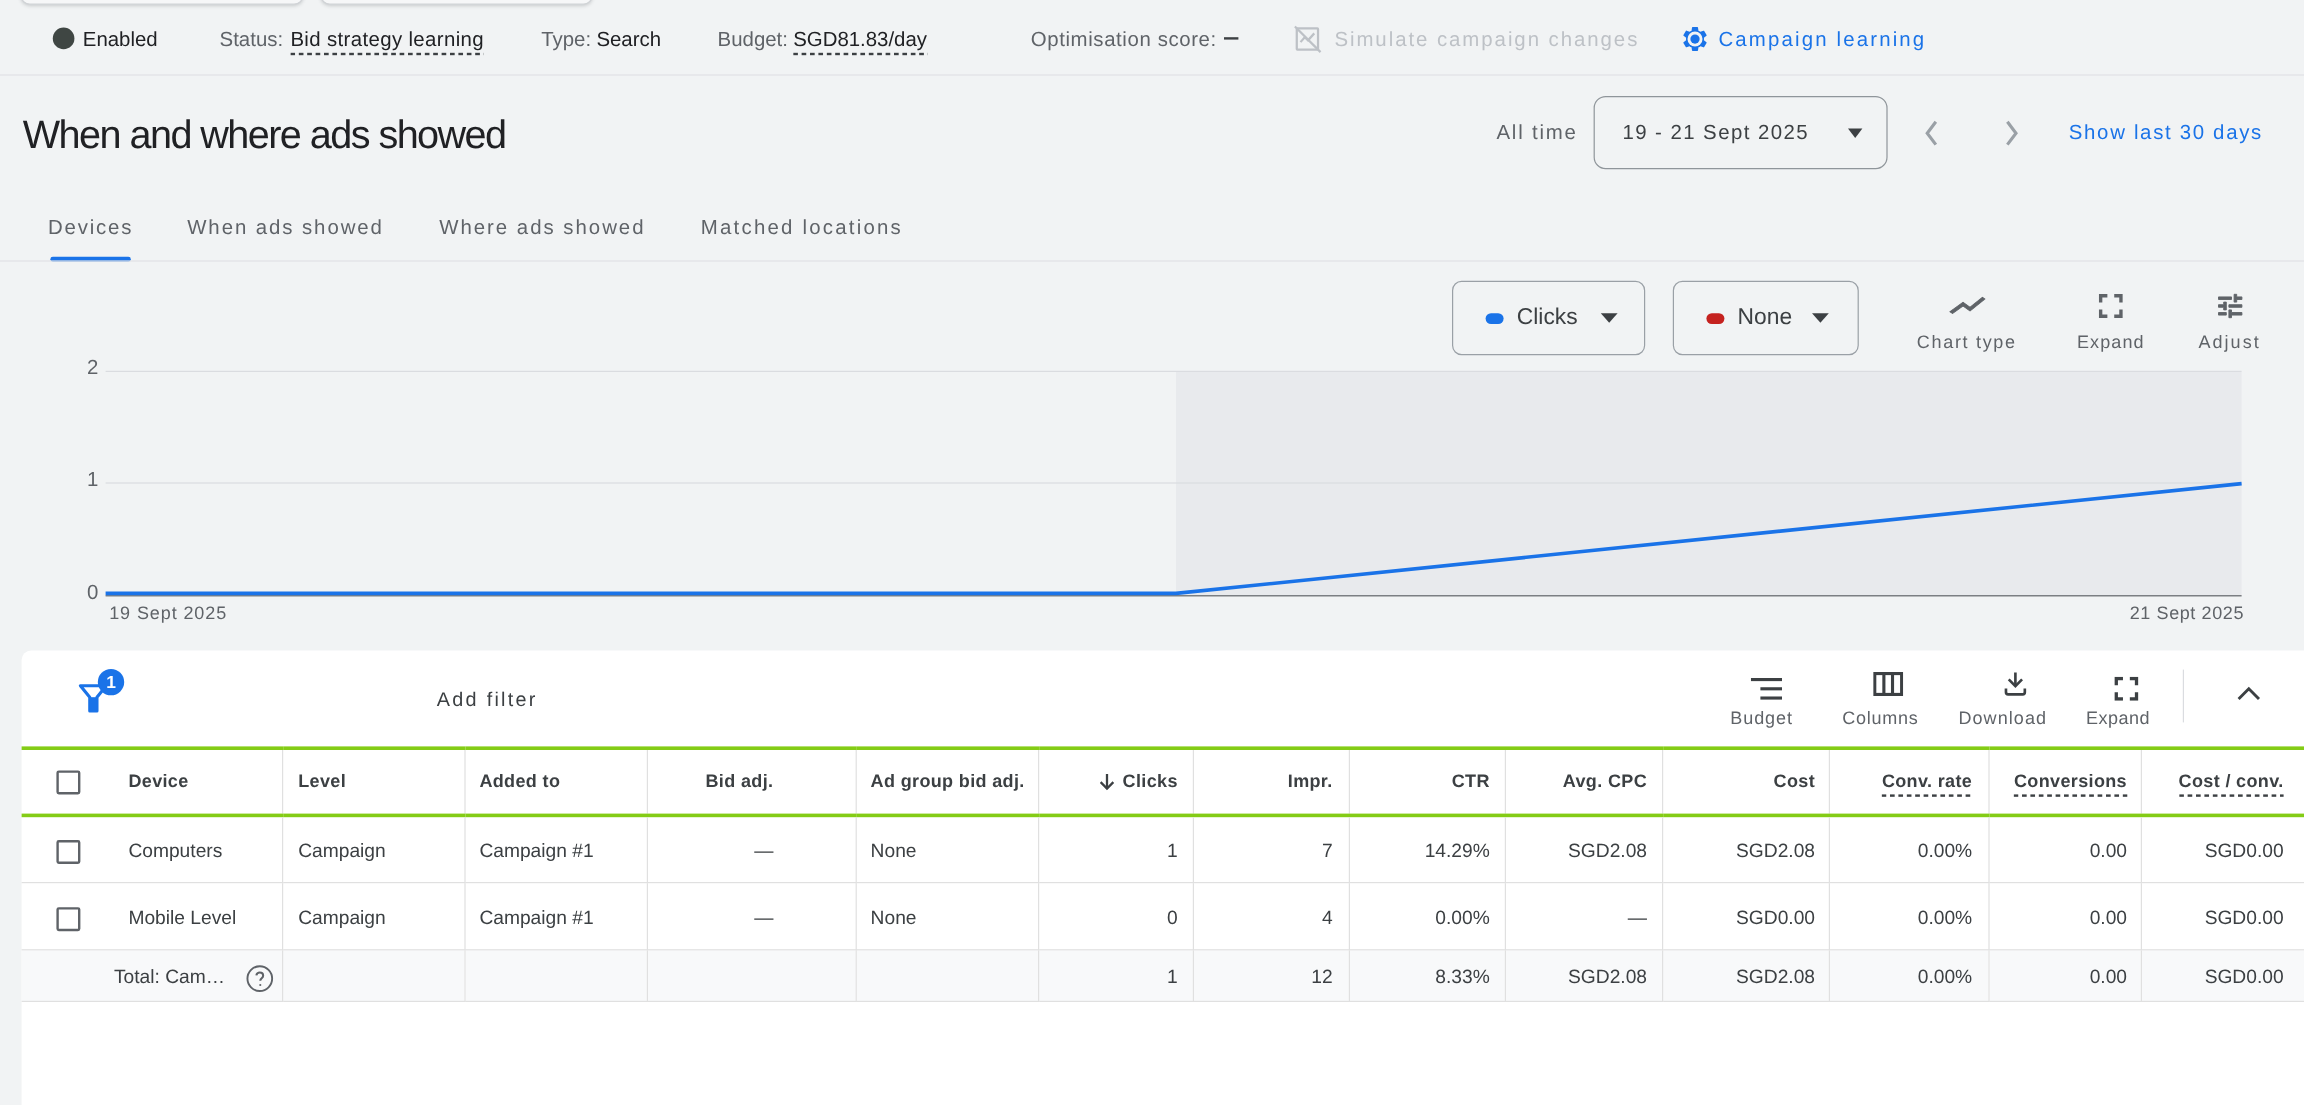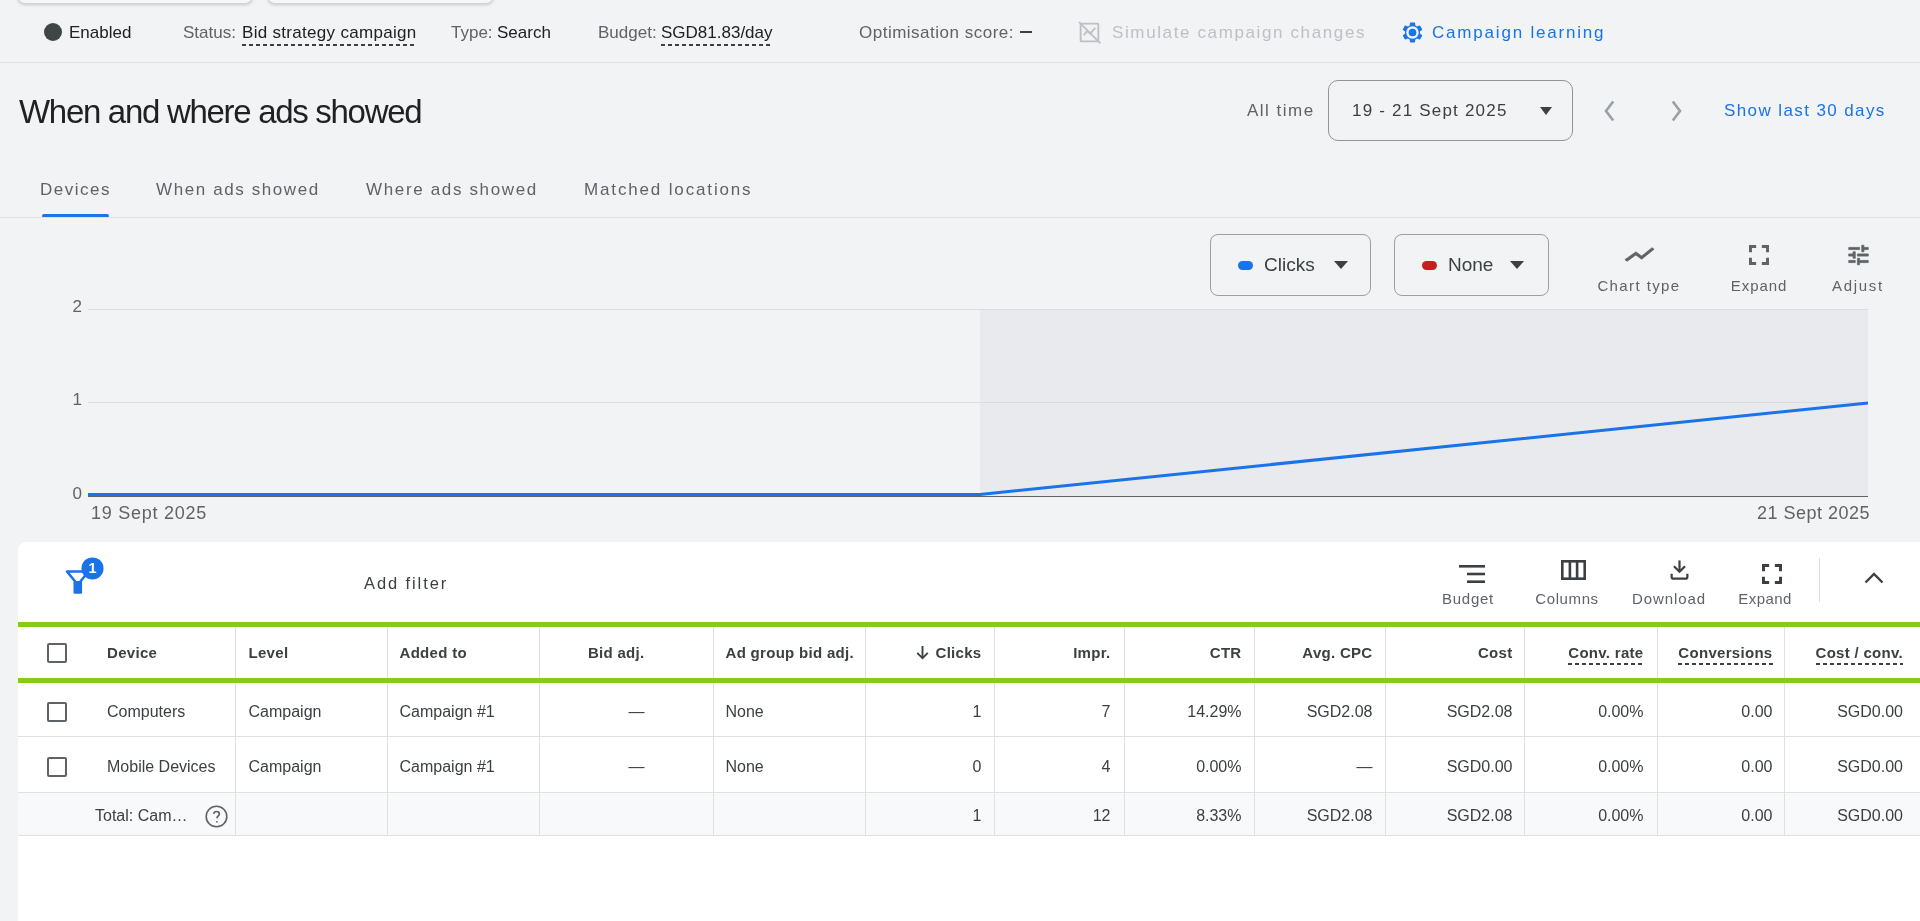--- a/index.html
+++ b/index.html
@@ -26,52 +26,52 @@
 #tabdivider{position:absolute;left:0;top:217px;width:1920px;height:1px;background:#dfe1e5}
 
 .selbox{position:absolute;top:234px;height:62px;border:1px solid #9aa0a6;border-radius:8px;display:flex;align-items:center}
 .pill{width:16px;height:9px;border-radius:5px}
 .selbox .lbl{font-size:19px;color:#3c4043}
 .caret{width:0;height:0;border-left:7px solid transparent;border-right:7px solid transparent;border-top:8px solid #3c4043}
 .iconbtn{position:absolute;text-align:center;color:#5f6368;font-size:15px}
 
 #chart-hl{position:absolute;left:980px;top:310px;width:888px;height:186px;background:#e8eaed}
 .ylab{position:absolute;font-size:17px;color:#5f6368;width:20px;text-align:right}
-.xlab{position:absolute;top:503px;font-size:18px;color:#5f6368}
+.xlab{position:absolute;top:503px;font-size:15px;color:#5f6368}
 .gridline{position:absolute;left:88px;width:1780px;height:1px;background:#dadce0}
 
 #card{position:absolute;left:18px;top:542px;width:1902px;height:379px;background:#fff;border-radius:8px 0 0 0}
 
 #pill-filter{position:absolute;left:138px;top:19px;width:169px;height:44px;border:1px solid #dadce0;border-radius:22px;font-size:16.5px;font-weight:500;color:#3c4043;letter-spacing:0.5px;display:flex;align-items:center;justify-content:center}
 #addfilter{position:absolute;left:346px;top:32px;font-size:16.5px;font-weight:400;color:#3c4043;letter-spacing:1.9px}
 .tlab{position:absolute;top:48px;font-size:15px;color:#5f6368;text-align:center;white-space:nowrap}
 #tooldiv{position:absolute;left:1801px;top:16px;width:1px;height:44px;background:#dadce0}
 
 #tbl{position:absolute;left:0;top:80px;width:1902px;border-collapse:collapse;table-layout:fixed}
 #tbl td,#tbl th{border:1px solid #e0e0e0;border-top:none;font-weight:normal;padding:0 16px;font-size:16px;color:#3c4043;white-space:nowrap;overflow:hidden}
 #tbl td{padding-top:4px}
 #tbl tr{height:56px}
-#tbl .first td,#tbl th{border-top:5px solid #84cc16}
+#tbl .first td,#tbl th{border-top:3px solid #84cc16}
 #tbl th{font-size:15px;font-weight:700;color:#3c4043;letter-spacing:0.3px}
 #tbl td:first-child,#tbl th:first-child{border-left:none}
 #tbl td:last-child,#tbl th:last-child{border-right:none}
 #tbl .num{text-align:right}
 #tbl .total td{background:#f8f9fa}
 .cb{width:20px;height:20px;border:2px solid #5f6368;border-radius:2px;background:#fff}
 </style>
 </head>
 <body>
 
 <div class="topcard" style="left:17px;width:236px"></div>
 <div class="topcard" style="left:267px;width:227px"></div>
 
 <div class="abs" style="left:44px;top:23px;width:18px;height:18px;border-radius:50%;background:#3f4643"></div>
 <div class="tb dark" style="left:69px">Enabled</div>
 <div class="tb gray" style="left:183px">Status:</div>
-<div class="tb dark" style="left:242px;letter-spacing:0.3px"><span class="dashed">Bid strategy campaign</span></div>
+<div class="tb dark" style="left:242px;letter-spacing:0.3px"><span class="dashed">Bid strategy learning</span></div>
 <div class="tb gray" style="left:451px">Type:</div>
 <div class="tb dark" style="left:497px">Search</div>
 <div class="tb gray" style="left:598px">Budget:</div>
 <div class="tb dark" style="left:661px"><span class="dashed">SGD81.83/day</span></div>
 <div class="tb gray" style="left:859px;letter-spacing:0.5px">Optimisation score:</div>
 <div class="abs" style="left:1020px;top:31px;width:12px;height:2px;background:#3c4043"></div>
 <div class="tb" style="left:1077px;top:20px" id="simicon">
 <svg width="25" height="25" viewBox="0 0 24 24" fill="none" stroke="#bdc1c6" stroke-width="1.8">
 <rect x="3.5" y="3.5" width="17" height="17" rx="0.5"></rect>
 <polyline points="6.5,14.5 10,10.5 12.5,13 17.5,7.5"></polyline>
@@ -265,21 +265,21 @@
     <td class="num" style="padding-right:12px">SGD2.08</td>
     <td class="num" style="padding-right:11px">SGD2.08</td>
     <td class="num" style="padding-right:13px">0.00%</td>
     <td class="num" style="padding-right:11px">0.00</td>
     <td class="num" style="padding-right:17px">SGD0.00</td>
   </tr>
   <tr>
     <td style="padding-left:29px">
             <div style="display:flex;align-items:center">
               <div class="cb"></div>
-              <span style="margin-left:40px">Mobile Devices</span>
+              <span style="margin-left:40px">Mobile Level</span>
             </div>
           </td>
     <td style="padding-left:13px">Campaign</td>
     <td style="padding-left:12px">Campaign #1</td>
     <td class="num" style="padding-right:68px">—</td>
     <td style="padding-left:12px">None</td>
     <td class="num" style="padding-right:12px">0</td>
     <td class="num" style="padding-right:13px">4</td>
     <td class="num" style="padding-right:12px">0.00%</td>
     <td class="num" style="padding-right:12px">—</td>

